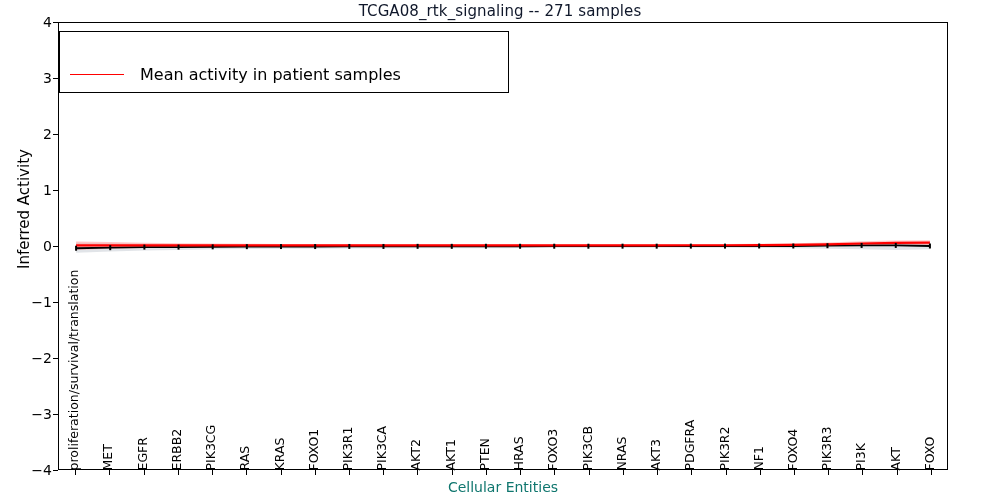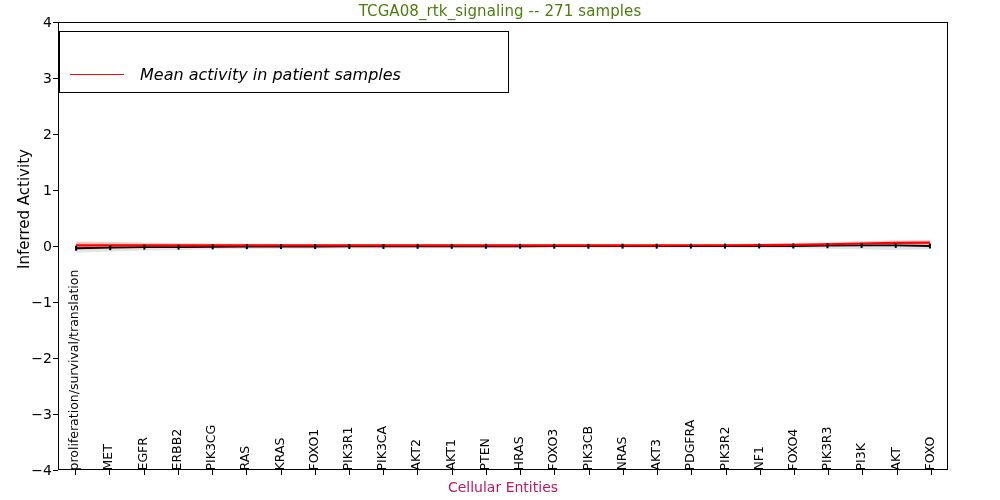--- a/index.html
+++ b/index.html
@@ -21,21 +21,21 @@
     height: 500px;
     background: #ffffff;
   }
   .fig-title {
     position: absolute;
     left: 0;
     top: 2px;
     width: 1000px;
     text-align: center;
     font-size: 15px;
-    color: #4d7c0f;
+    color: #0f172a;
     letter-spacing: 0.1px;
   }
   
   #plot-area {
     position: absolute;
     left: 58px;
     top: 22px;
     width: 890px;
     height: 448px;
     border: 1.4px solid #000000;
@@ -123,42 +123,42 @@
     transform: rotate(-90deg);
     line-height: 1;
   }
   #xlabel {
     position: absolute;
     left: 58px;
     top: 479px;
     width: 890px;
     text-align: center;
     font-size: 14px;
-    color: #be185d;
+    color: #0f766e;
   }
   
   #legend {
     position: absolute;
     left: 59px;
     top: 31px;
     width: 450px;
     height: 62px;
     border: 1.3px solid #000;
     background: #ffffff;
     box-sizing: border-box;
   }
   .legend-row {
     position: absolute;
     left: 10px;
     height: 24px;
     display: flex;
     align-items: center;
   }
   .legend-row.r0 { top: 3px; }
-  .legend-row.r1 { top: 30px; font-style: italic; }
+  .legend-row.r1 { top: 30px; }
   .legend-swatch {
     width: 54px;
     height: 0px;
     border-top-width: 1.6px;
     border-top-style: solid;
     margin-right: 16px;
   }
   .legend-text {
     font-size: 16px;
     color: #000;

